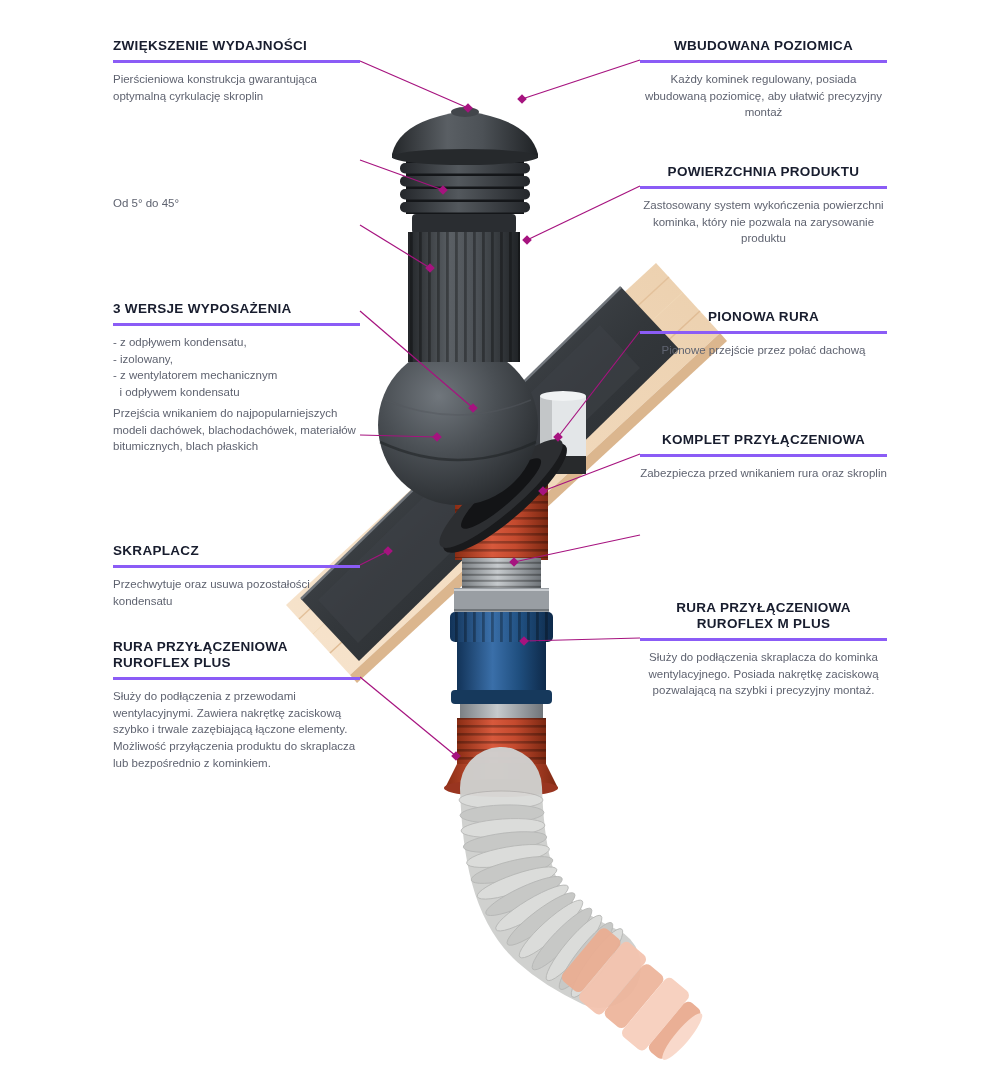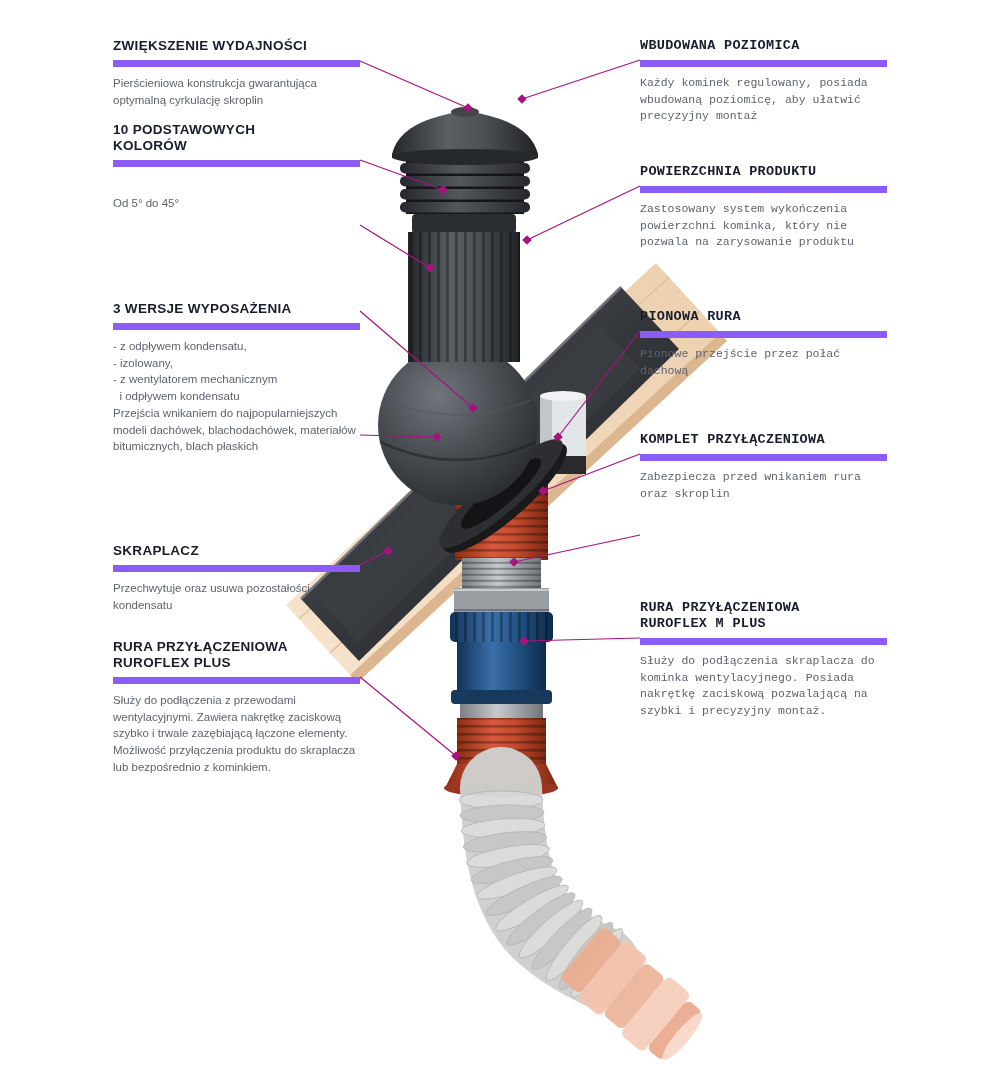--- a/index.html
+++ b/index.html
@@ -1,23 +1,23 @@
 <!DOCTYPE html>
 <html><head>
 <meta charset="utf-8">
 <style>
   html,body{margin:0;padding:0;background:#fff;}
   .page{position:relative;width:1000px;height:1091px;background:#ffffff;overflow:hidden;
         font-family:"Liberation Sans",sans-serif;}
   .art{position:absolute;left:0;top:0;pointer-events:none;}
   .callout{position:absolute;width:247px;}
   .callout.left{left:113px;text-align:left;}
-  .callout.right{left:640px;text-align:left;font-family:Liberation Mono, monospace;}
+  .callout.right{left:640px;text-align:center;}
   .callout h3{margin:0;font-size:13.5px;line-height:16px;font-weight:bold;color:#181d2e;
-              letter-spacing:.3px;padding-bottom:6px;border-bottom:7px solid #8b5cf6;
+              letter-spacing:.3px;padding-bottom:6px;border-bottom:3px solid #8b5cf6;
               white-space:pre-line;}
   .callout p{margin:8px 0 0;font-size:11.5px;line-height:1.45;color:#5f6370;white-space:pre-line;}
 </style>
 </head>
 <body>
 
 <div class="page">
 
   <svg class="art" width="1000" height="1091" viewBox="0 0 1000 1091">
     <defs>
@@ -204,25 +204,20 @@
       <rect x="539.6" y="487.6" width="6.8" height="6.8" transform="rotate(45 543 491)"></rect>
       <rect x="510.6" y="558.6" width="6.8" height="6.8" transform="rotate(45 514 562)"></rect>
       <rect x="520.6" y="637.6" width="6.8" height="6.8" transform="rotate(45 524 641)"></rect>
     </g>
   </svg>
 
   <div class="callout left" style="top:38px">
     <h3>ZWIĘKSZENIE WYDAJNOŚCI</h3>
     <p>Pierścieniowa konstrukcja gwarantująca optymalną cyrkulację skroplin</p>
   </div>
-  <div class="callout left" style="top:122px">
-    <h3>10 PODSTAWOWYCH
-KOLORÓW</h3>
-    <p></p>
-  </div>
   <div class="callout left" style="top:187px">
     <p>Od 5° do 45°</p>
   </div>
   <div class="callout left" style="top:301px">
     <h3>3 WERSJE WYPOSAŻENIA</h3>
     <p>- z odpływem kondensatu,
 - izolowany,
 - z wentylatorem mechanicznym
 &nbsp;&nbsp;i odpływem kondensatu</p>
   </div>

